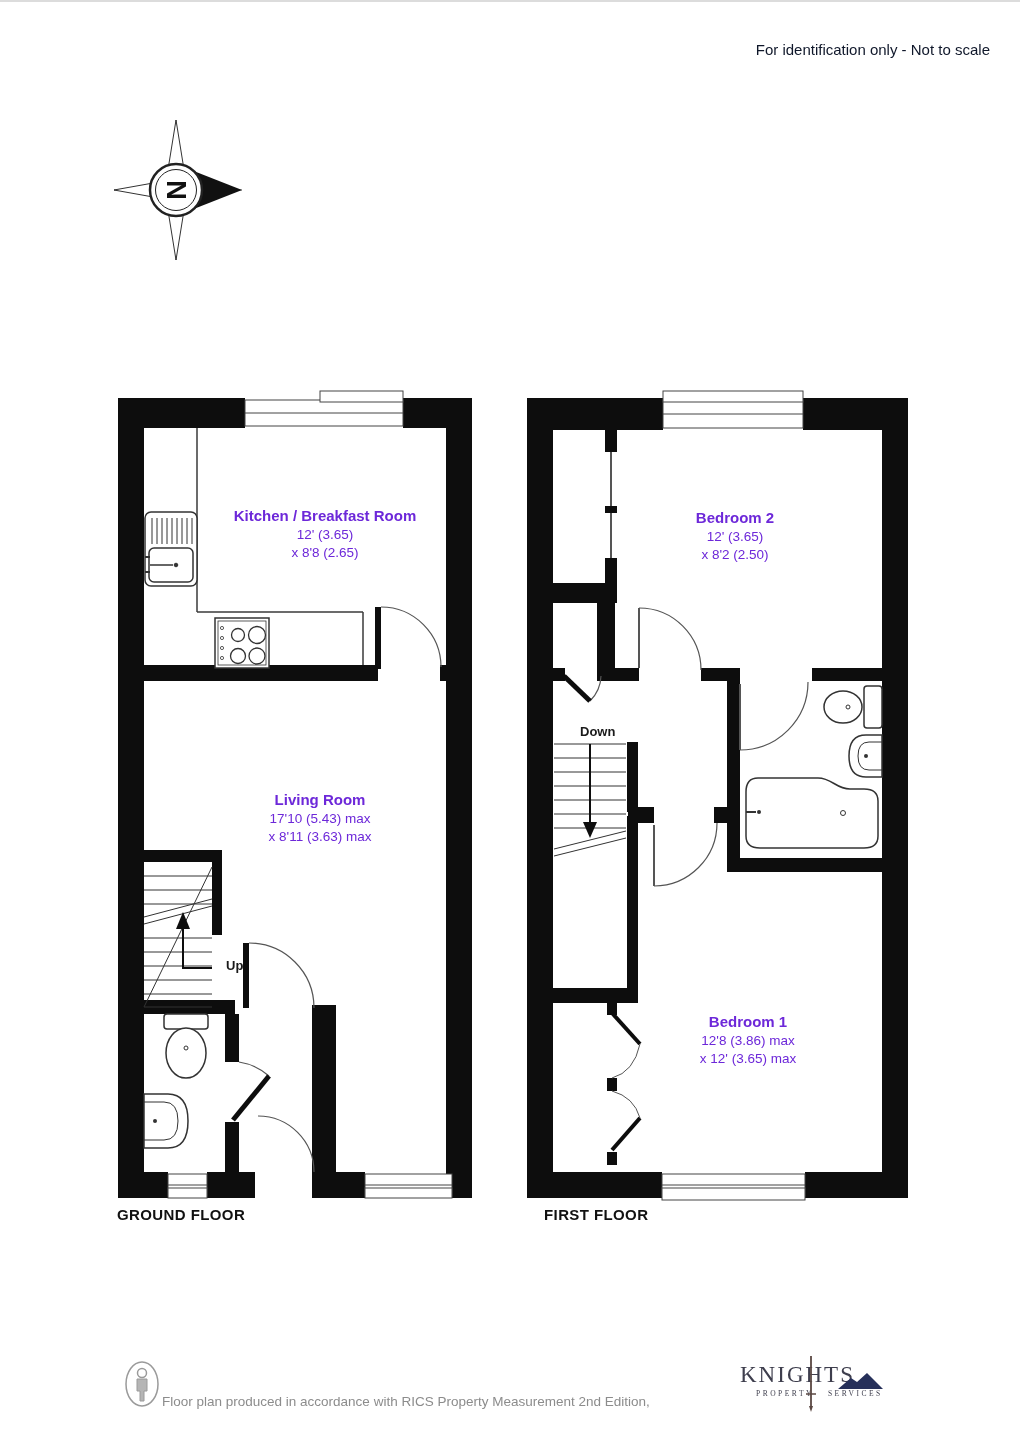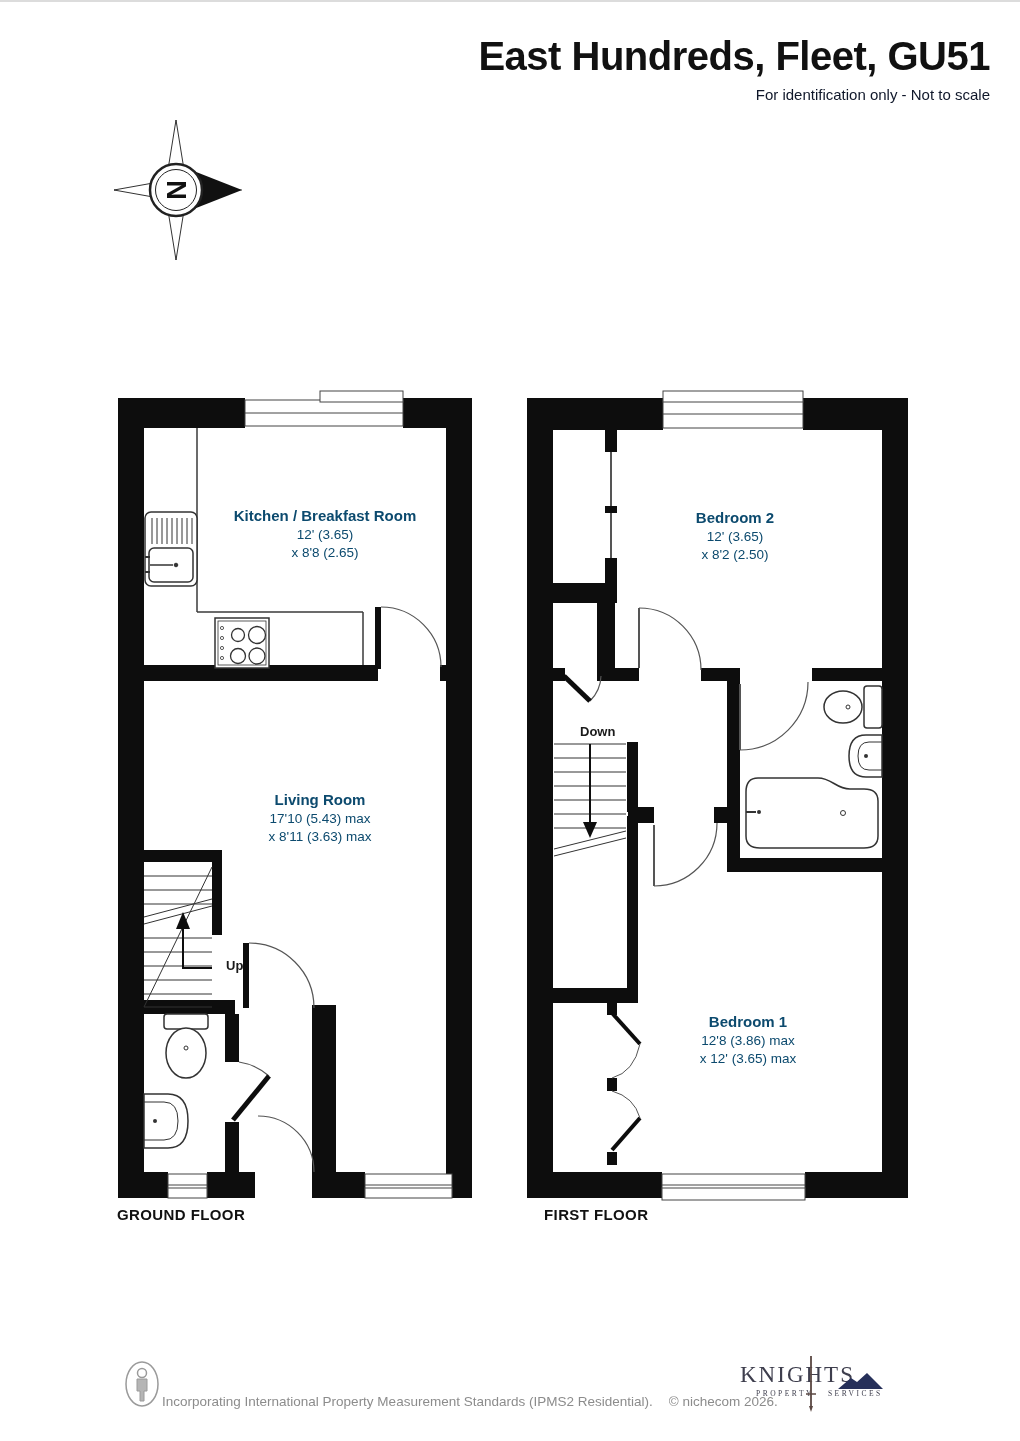--- a/index.html
+++ b/index.html
@@ -8,40 +8,39 @@
     font-family:"Liberation Sans",sans-serif;color:#1a1a1a;overflow:hidden;
   }
   .abs{position:absolute;}
   .topline{left:0;top:0;width:1020px;height:2px;background:#dcdcdc;}
   
   .header{right:30px;top:34px;text-align:right;}
   .title{font-size:40px;font-weight:bold;letter-spacing:-0.5px;color:#111;}
   .area{font-size:23px;margin-top:9px;color:#1d1d1d;}
   .disclaimer{font-size:15px;margin-top:7px;color:#0f172a;}
   
-  .room-label{text-align:center;transform:translateX(-50%);line-height:1.35;color:#0c4a6e;white-space:nowrap;}
+  .room-label{text-align:center;transform:translateX(-50%);line-height:1.35;color:#6d28d9;white-space:nowrap;}
   .room-name{font-weight:bold;font-size:15px;}
   .room-dim{font-size:13.5px;}
   .stair-label{font-weight:bold;font-size:13px;color:#1a1a1a;padding-left:8px;}
   .floor-label{font-weight:bold;font-size:15px;letter-spacing:0.4px;color:#111;}
   
   .footer-text{left:162px;top:1362px;font-size:13.5px;line-height:15.8px;color:#8c8c8c;white-space:pre-wrap;}
   .copyright{margin-left:16px;}
   .logo{left:740px;top:1352px;width:160px;height:70px;}
   .logo-name{position:absolute;left:0px;top:10px;font-family:"Liberation Serif",serif;font-size:23px;letter-spacing:2px;color:#3e3e4d;}
   .logo-sub{position:absolute;left:16px;top:37px;font-family:"Liberation Serif",serif;font-size:7.5px;letter-spacing:2.5px;color:#3e3e4d;display:flex;gap:14px;}
   svg{display:block;}
 </style>
 </head>
 <body>
 
 <div class="abs topline"></div>
 
 <div class="abs header">
-  <div class="title">East Hundreds, Fleet, GU51</div>
   <div class="disclaimer">For identification only - Not to scale</div>
 </div>
 
 <svg class="abs" style="left:106px;top:112px;" width="140" height="150" viewBox="0 0 140 150">
   <line x1="70" y1="8" x2="70" y2="148" stroke="#444" stroke-width="0.8"></line>
   <line x1="8" y1="78" x2="136" y2="78" stroke="#444" stroke-width="0.8"></line>
   <polygon points="70,8 80,70 60,70" fill="#ffffff" stroke="#333" stroke-width="1"></polygon>
   <polygon points="70,148 80,86 60,86" fill="#ffffff" stroke="#333" stroke-width="1"></polygon>
   <polygon points="8,78 64,68 64,88" fill="#ffffff" stroke="#333" stroke-width="1"></polygon>
   <polygon points="80,56 136,78 80,100" fill="#111111"></polygon>
@@ -278,20 +277,21 @@
 <div class="abs floor-label" style="left:117px;top:1206px;">GROUND FLOOR</div>
 <div class="abs floor-label" style="left:544px;top:1206px;">FIRST FLOOR</div>
 
 <svg class="abs" style="left:124px;top:1360px;" width="36" height="48" viewBox="0 0 36 48">
   <ellipse cx="18" cy="24" rx="16" ry="22" fill="none" stroke="#9a9a9a" stroke-width="1.5"></ellipse>
   <circle cx="18" cy="13" r="4.5" fill="none" stroke="#9a9a9a" stroke-width="1.5"></circle>
   <path d="M 13 19 h 10 v 12 h -3 v 10 h -4 v -10 h -3 z" fill="#b5b5b5" stroke="#9a9a9a" stroke-width="1"></path>
 </svg>
 
 <div class="abs footer-text">
+  <div>Floor plan produced in accordance with RICS Property Measurement 2nd Edition,</div>
   <div><span>Incorporating International Property Measurement Standards (IPMS2 Residential).</span><span class="copyright">© nichecom 2026.</span></div>
   
 </div>
 
 <div class="abs logo">
   <div class="logo-name">KNIGHTS</div>
   <div class="logo-sub">
     <span>PROPERTY</span>
     <span>SERVICES</span>
   </div>

